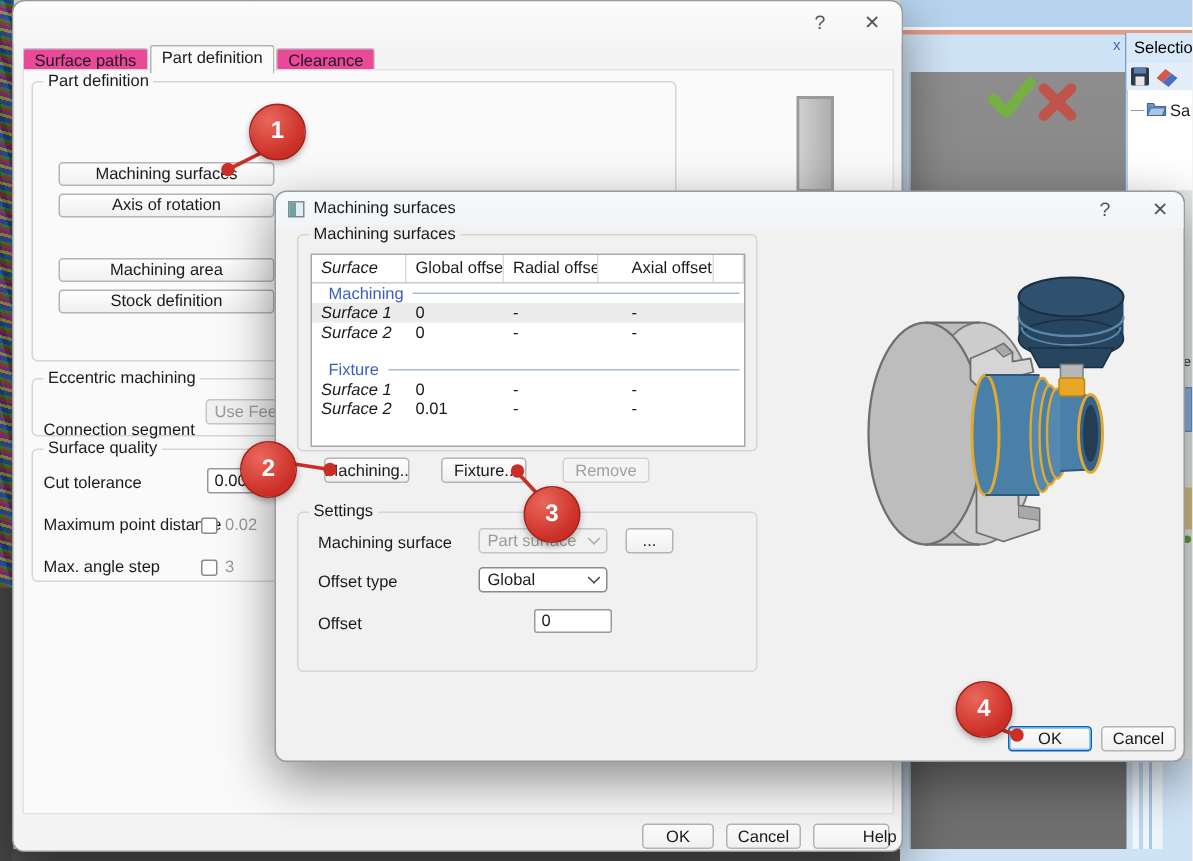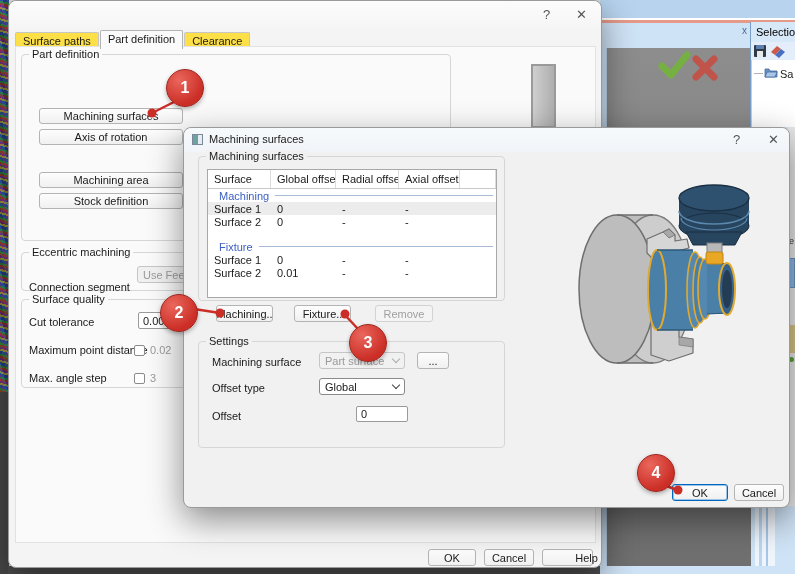--- a/index.html
+++ b/index.html
@@ -12,42 +12,42 @@
     repeating-linear-gradient(75deg, rgba(30,120,50,.6) 0 3px, rgba(200,40,120,.6) 3px 5px, rgba(40,140,190,.6) 5px 8px, rgba(20,30,40,.85) 8px 12px),
     #1c2a1e;}
   .win-base{background:#cfe3f6;}
   .viewport{background:linear-gradient(#8d8d8d,#6f6f6f);border-left:1px solid #b9cfe6;}
   .scrollstrip{background:repeating-linear-gradient(90deg,#eef5fc 0 4px,#bcd6ef 4px 7px,#eef5fc 7px 11px,#a9c6e4 11px 13px,#eef5fc 13px 18px);}
   .panel-title{color:#000;}
   
   .dialog{background:#f4f4f4;border:1px solid #9a9a9a;border-radius:8px;box-shadow:0 12px 34px rgba(0,0,0,.45);}
   .titlebar-glyph{color:#555;font-size:13px;line-height:13px;cursor:default;}
   .content-panel{background:#fafafa;border:1px solid #e2e2e2;}
-  .tab{display:inline-block;padding:2px 7px 2px 7px;border:1px solid #c6c6c6;border-bottom:none;background:#fde047;margin-right:1px;border-radius:2px 2px 0 0;vertical-align:bottom;}
+  .tab{display:inline-block;padding:2px 7px 2px 7px;border:1px solid #c6c6c6;border-bottom:none;background:#ec4899;margin-right:1px;border-radius:2px 2px 0 0;vertical-align:bottom;}
   .tab.active{background:#fafafa;border-color:#b5b5b5;padding-bottom:4px;position:relative;z-index:2;}
   .group-box{border:1px solid #d6d6d6;border-radius:4px;}
   .legend{position:absolute;top:-7px;left:7px;background:#fafafa;padding:0 3px;white-space:nowrap;}
   .legend.on-gray{background:#f1f1f1;}
   .btn{background:linear-gradient(#fdfdfd,#f0f0f0);border:1px solid #b4b4b4;border-radius:3px;display:flex;align-items:center;justify-content:center;white-space:nowrap;box-sizing:border-box;}
   .btn.disabled{color:#9f9f9f;background:#f4f4f4;border-color:#d2d2d2;}
   .btn.focus{border:1px solid #0067c0;box-shadow:inset 0 0 0 1px #9cc3e8;}
   .combo{background:#fff;border:1px solid #8a8a8a;border-radius:3px;display:flex;align-items:center;padding:0 5px;box-sizing:border-box;overflow:hidden;}
   .combo .chev{margin-left:auto;width:5px;height:5px;border-right:1.4px solid #444;border-bottom:1.4px solid #444;transform:rotate(45deg);margin-top:-3px;flex:none;}
   .combo.disabled{background:#f1f1f1;color:#9a9a9a;border-color:#c6c6c6;}
   .combo.disabled .chev{border-color:#aaa;}
   .tinput{background:#fff;border:1px solid #9a9a9a;border-radius:2px;display:flex;align-items:center;padding:0 4px;box-sizing:border-box;}
   .cb{width:11px;height:11px;background:#fff;border:1px solid #8a8a8a;border-radius:2px;box-sizing:border-box;}
   .graytext{color:#9a9a9a;}
   
   .stable{background:#fff;border:1px solid #a8a8a8;overflow:hidden;}
   .trow{display:flex;height:13px;align-items:center;}
   .trow.header{height:18px;border-bottom:1px solid #c9c9c9;}
   .trow.sel{background:#ececec;}
   .tc{padding-left:6px;box-sizing:border-box;overflow:hidden;white-space:nowrap;}
-  .c0{width:63px;}.c1{width:65px;}.c2{width:63px;}.c3{width:61px;}.c4{flex:1;}
+  .c0{width:63px;font-style:italic;}.c1{width:65px;}.c2{width:63px;}.c3{width:61px;margin-left:16px;}.c4{flex:1;}
   .header .tc{border-right:1px solid #dcdcdc;height:100%;display:flex;align-items:center;}
   .trow-group{display:flex;height:13px;align-items:center;color:#3b5fc0;padding-left:11px;}
   .trow-group .gline{flex:1;border-top:1px solid #a8bcd8;margin:0 3px 0 6px;}
   
   .callout{width:36px;height:36px;border-radius:50%;background:radial-gradient(circle at 34% 28%, #ea675c, #cb2e26 70%);border:1px solid #9f241d;color:#fff;font-size:16px;font-weight:bold;display:flex;align-items:center;justify-content:center;box-shadow:0 2px 4px rgba(0,0,0,.3);}
   .title-icon{width:11px;height:11px;border:1px solid #7a8a9a;background:linear-gradient(90deg,#6fa3a0 0 50%,#e6ecf2 50%);box-sizing:border-box;}
 </style>
 </head>
 <body>
 

